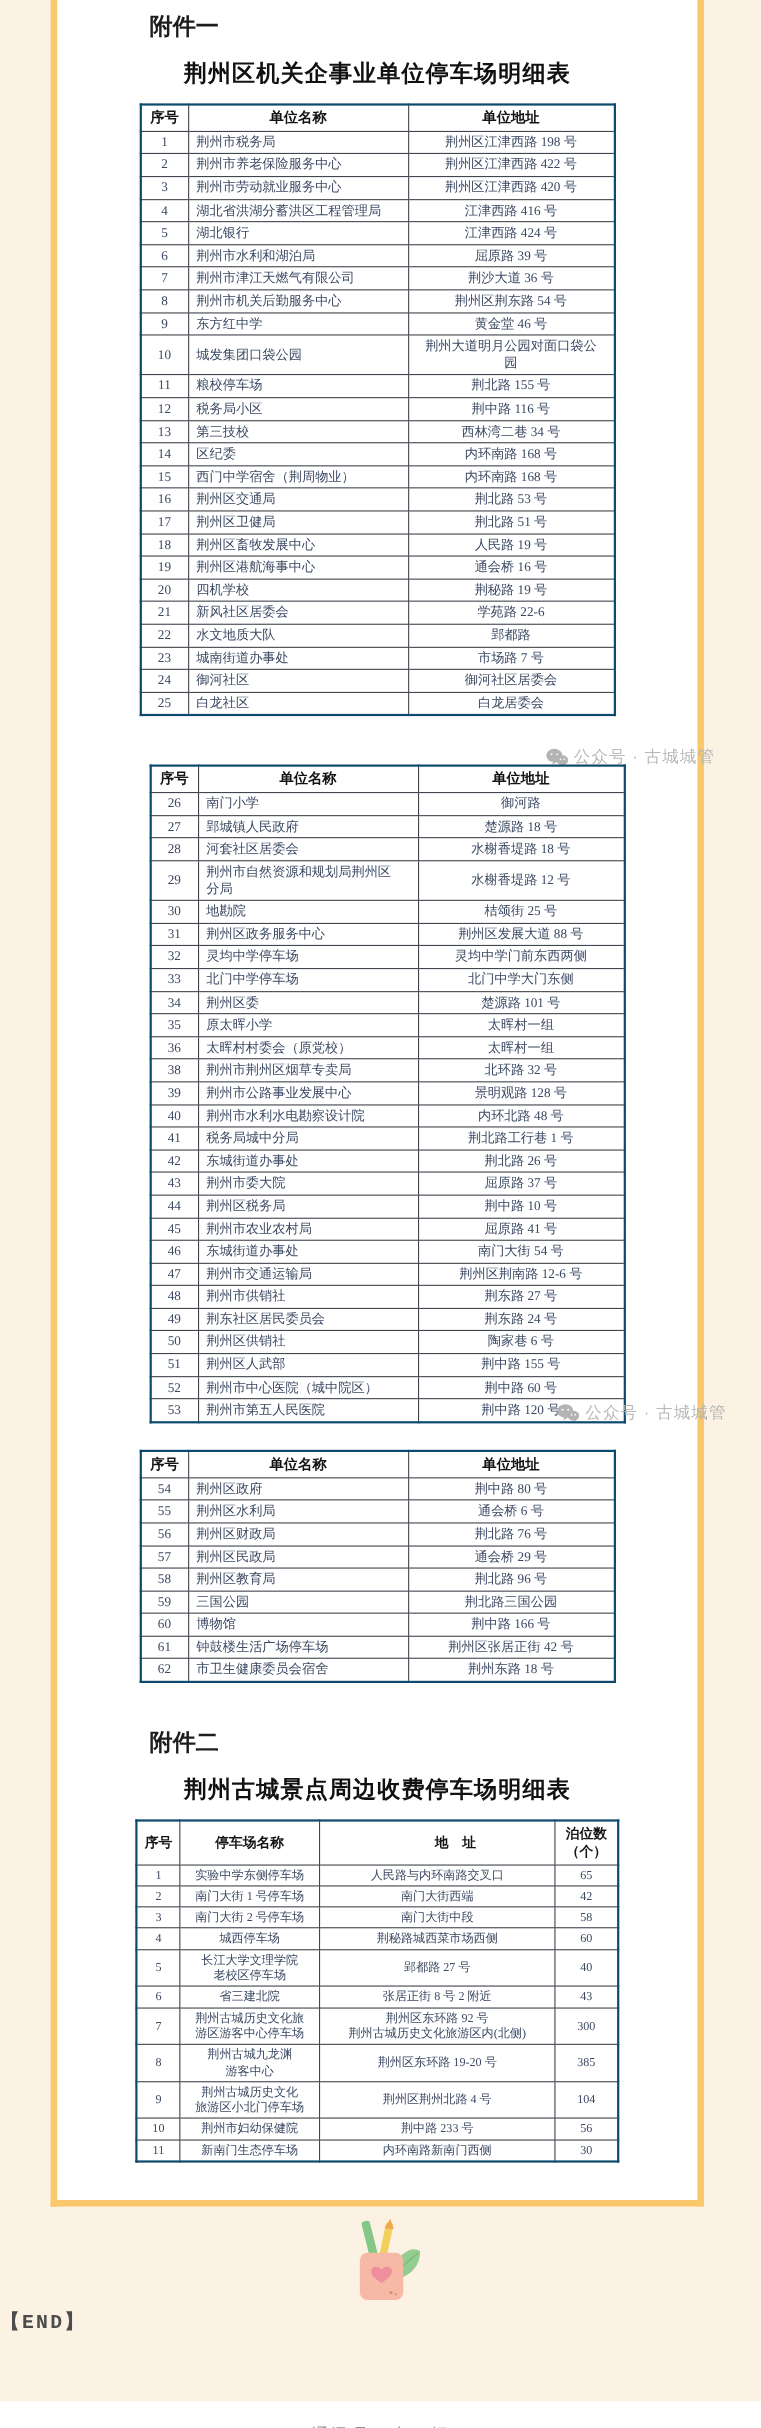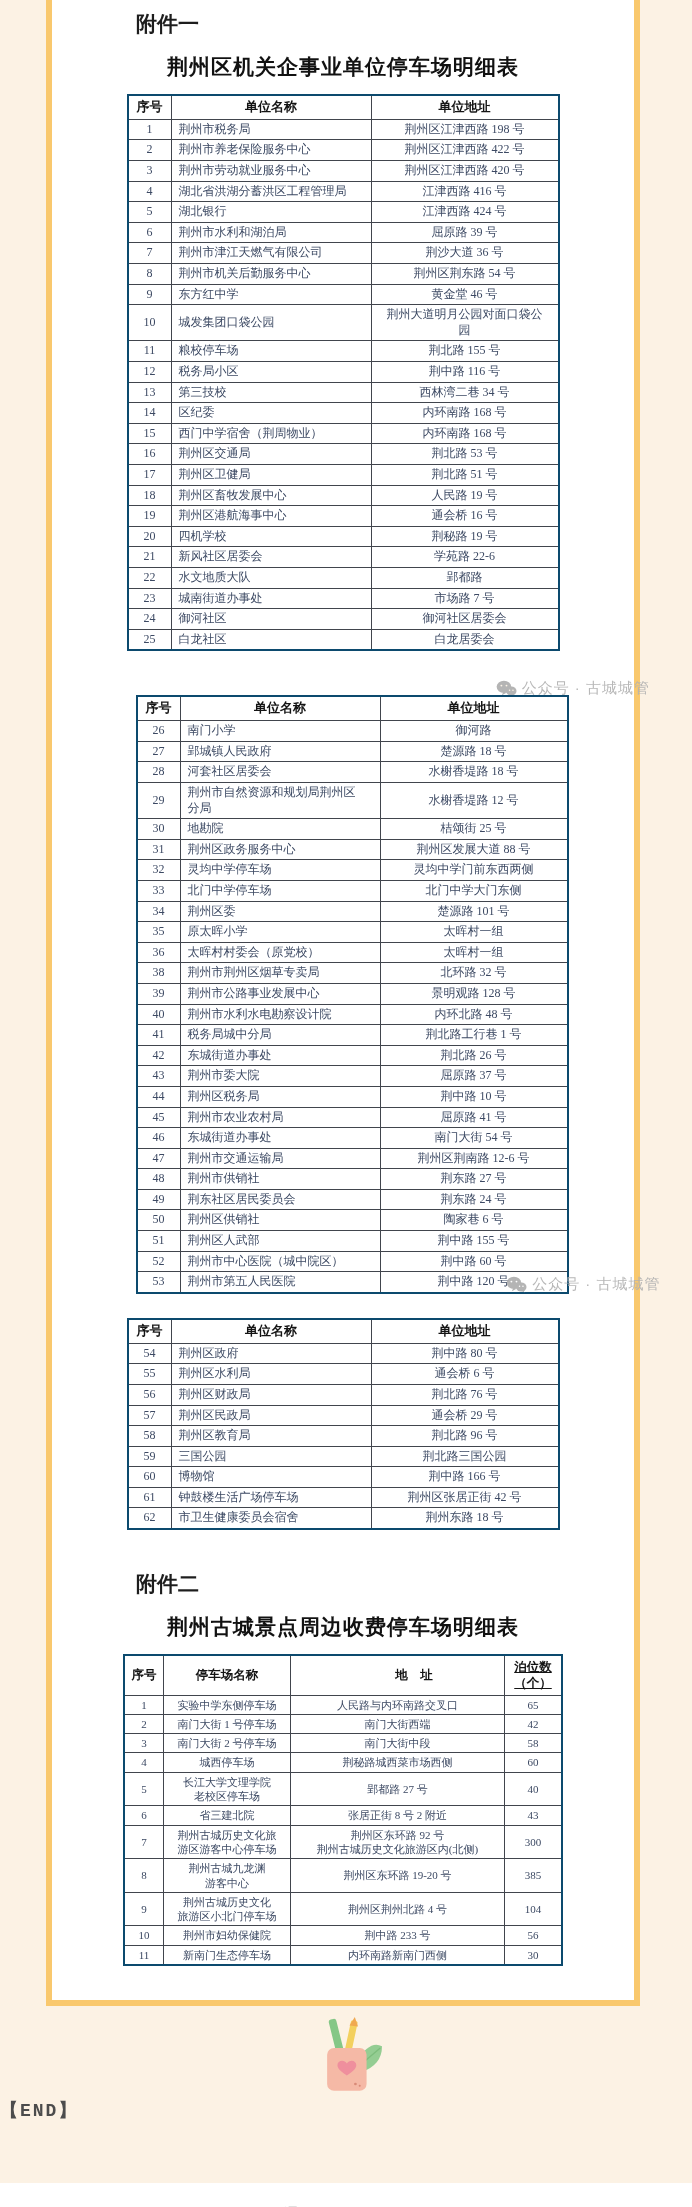--- a/index.html
+++ b/index.html
@@ -70,21 +70,21 @@
   .units th:nth-child(2){width:195px;}
   .units th:nth-child(3){width:182px;}
   .units td:nth-child(2){text-align:left;padding-left:7px;}
   .t2wrap{position:relative;width:415px;margin:0 auto;}
   .t3{margin-top:24px;}
   .parking{width:384px;font-size:11px;}
   .parking th{font-size:12.5px;}
   .parking th:nth-child(1){width:34px;}
   .parking th:nth-child(2){width:122px;}
   .parking th:nth-child(3){width:176px;padding-left:35px;}
-  .parking th:nth-child(4){width:52px;text-decoration:underline;}
+  .parking th:nth-child(4){width:52px;}
   
   .wm-row{position:relative;height:44px;}
   .watermark{
     display:inline-flex;
     align-items:center;
     gap:5px;
     color:#b2b2b2;
     font-size:15px;
     letter-spacing:1px;
     white-space:nowrap;

